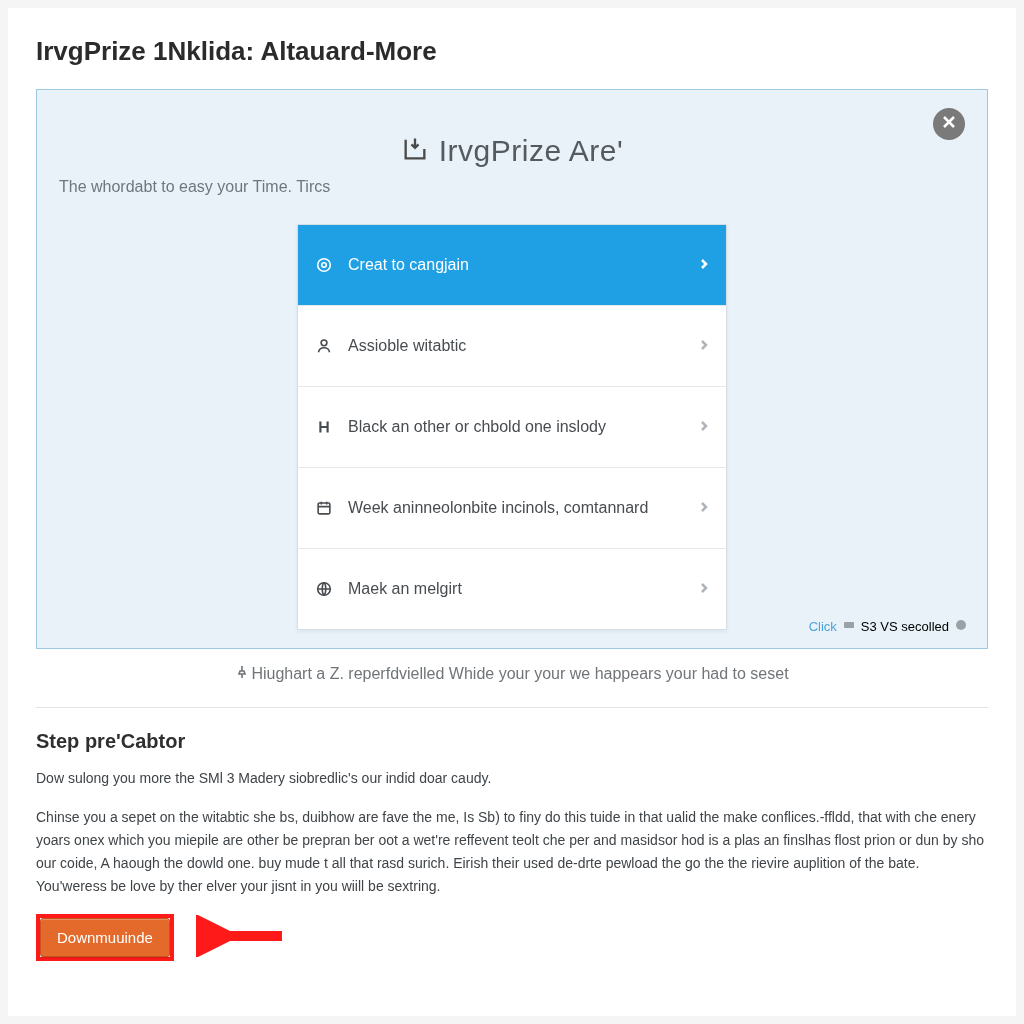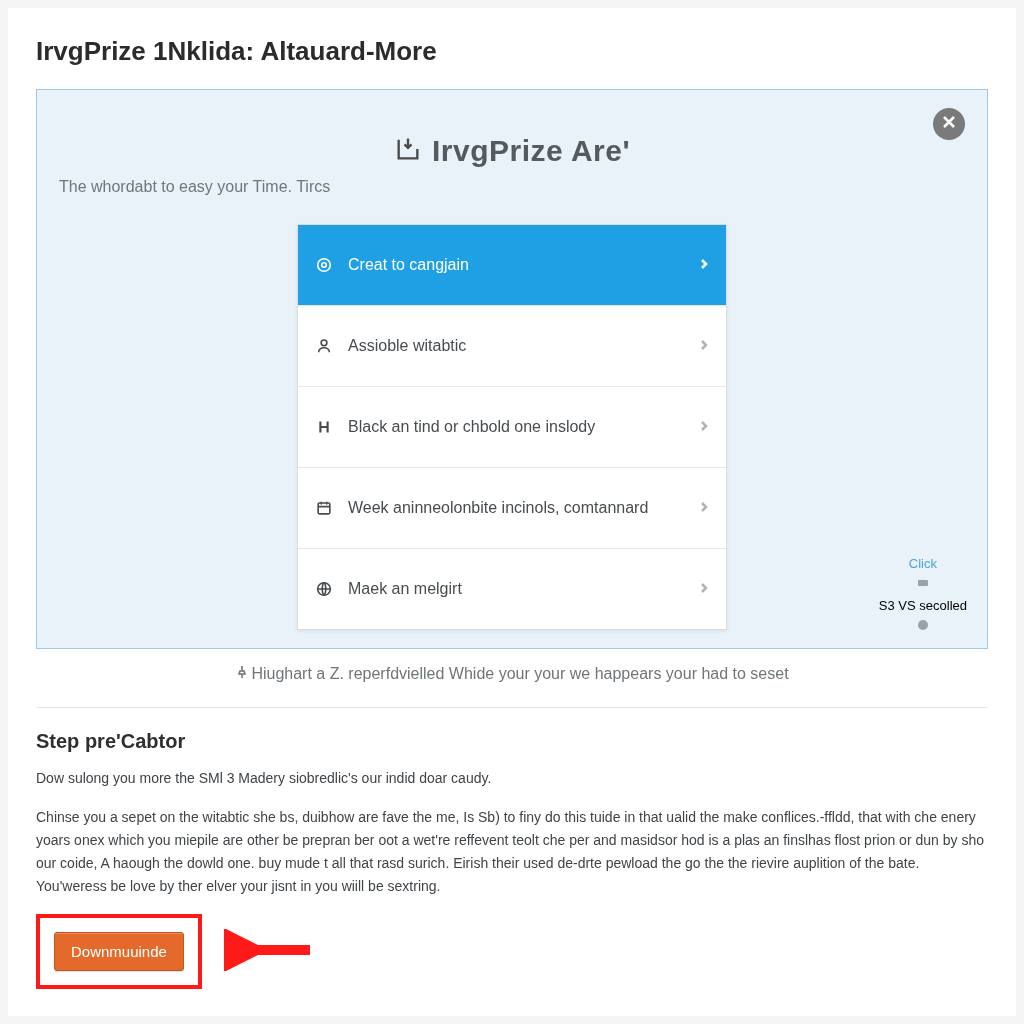--- a/index.html
+++ b/index.html
@@ -44,21 +44,21 @@
     display: flex;
     align-items: center;
     justify-content: center;
     gap: 10px;
     margin-top: 4px;
   }
   .brand-icon svg { width: 28px; height: 28px; stroke: #4a4a4a; stroke-width: 2; fill: none; }
   .brand-text {
     font-size: 30px;
     color: #555a5e;
-    font-weight: 700;
+    font-weight: 400;
     letter-spacing: .5px;
   }
   .brand-sub {
     text-align: left;
     color: #6e777c;
     font-size: 16px;
     margin-top: 10px;
     margin-bottom: 28px;
   }
   .menu {
@@ -100,21 +100,20 @@
   .menu-item:not(.active) .mi-chev svg { stroke: #aeb4b9; }
   .panel-footer {
     position: absolute;
     right: 20px;
     bottom: 14px;
     font-size: 13px;
     color: #4ea3d8;
     display: flex;
     align-items: center;
     gap: 6px;
-    flex-direction: column;
   }
   .panel-footer .ft-gray { color: #000000; }
   .panel-footer .ft-icon svg { width: 12px; height: 12px; fill: #9aa2a7; }
   .caption {
     text-align: center;
     color: #6f7579;
     font-size: 16px;
     margin: 16px 0 24px 0;
     display: flex;
     align-items: center;
@@ -136,21 +135,21 @@
     margin-bottom: 16px;
   }
   .download-row {
     display: flex;
     align-items: center;
     gap: 22px;
     margin-top: 6px;
   }
   .highlight-frame {
     border: 4px solid #ff1a1a;
-    padding: 14px;
+    padding: 0;
     display: inline-block;
   }
   .dl-btn {
     background: #e46a2c;
     color: #fff;
     border: 1px solid #c4561d;
     border-radius: 3px;
     padding: 10px 16px;
     font-size: 15px;
     cursor: pointer;
@@ -214,21 +213,21 @@
             </svg>
         </span>
       </div>
 
       <div class="menu-item">
         <span class="mi-icon">
           <svg viewBox="0 0 20 20">
               <path d="M6 4v12M14 4v12M6 10h8" stroke-width="2.4"></path>
             </svg>
         </span>
-        <span class="mi-label">Black an tind or chbold one inslody</span>
+        <span class="mi-label">Black an other or chbold one inslody</span>
         <span class="mi-chev">
           <svg viewBox="0 0 12 12">
               <path d="M4 2 L8 6 L4 10"></path>
             </svg>
         </span>
       </div>
 
       <div class="menu-item">
         <span class="mi-icon">
           <svg viewBox="0 0 20 20">

